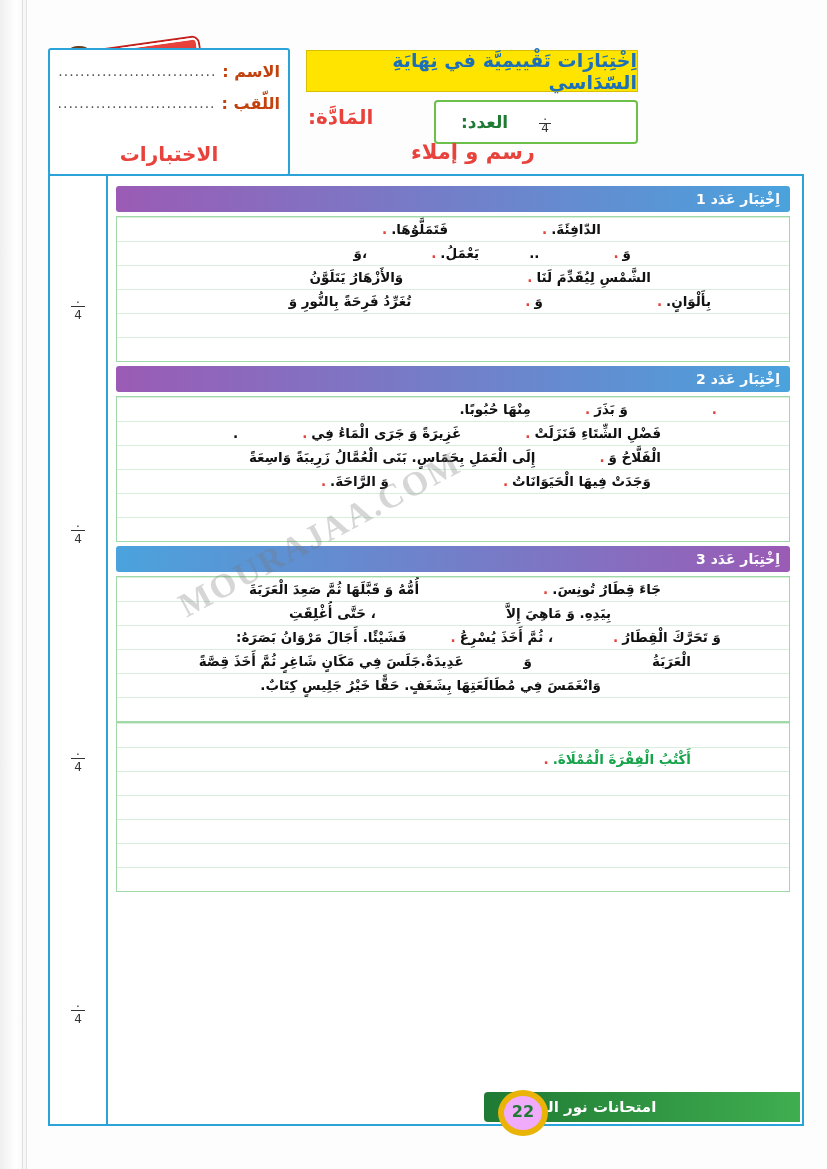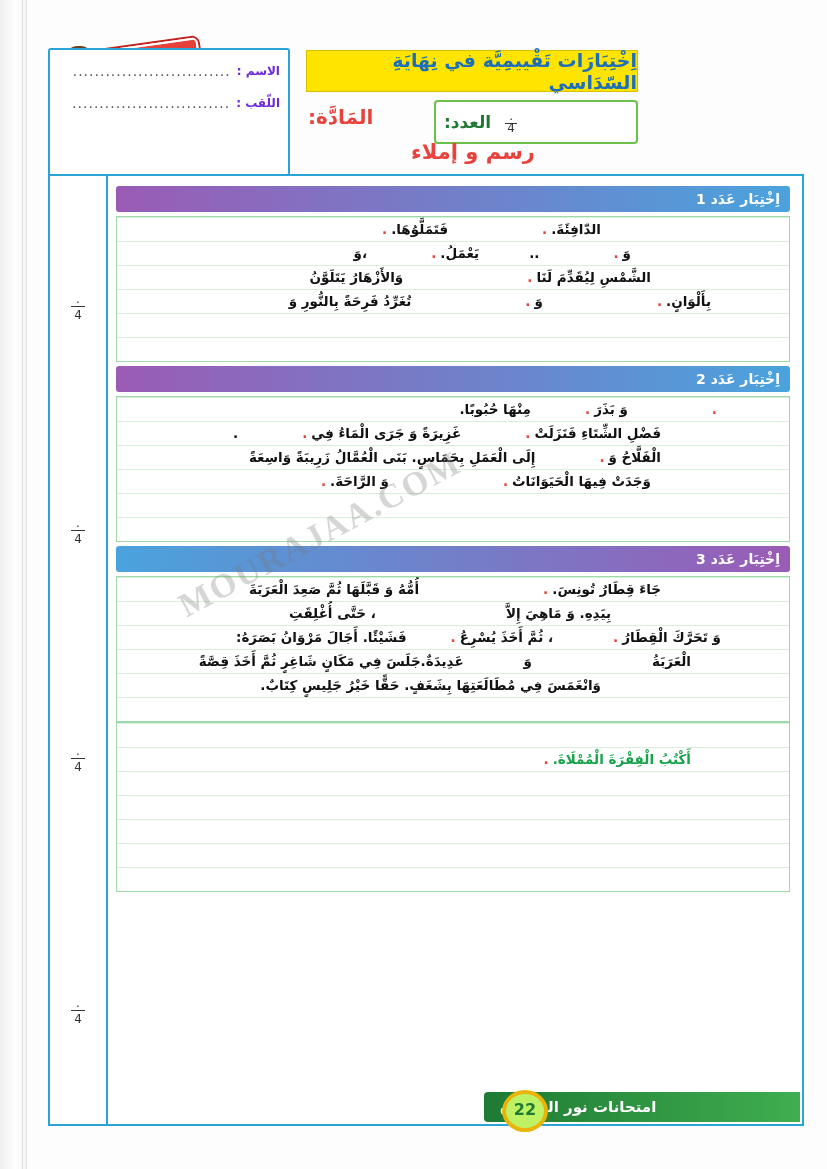--- a/index.html
+++ b/index.html
@@ -84,36 +84,36 @@
   }
   .subj-value{
     position:absolute;right:162px;top:114px;width:330px;height:32px;
     color:#e8423c;font-size:21px;font-weight:bold;text-align:center;line-height:32px;
   }
   .count-box{
     position:absolute;right:162px;top:78px;width:200px;height:40px;
     border:2px solid #6cc04a;border-radius:4px;background:#fff;
     display:flex;align-items:center;justify-content:flex-start;flex-direction:row-reverse;
   }
-  .count-label{color:#1f7a33;font-size:17px;font-weight:bold;padding:0 8px;text-align:right;}
+  .count-label{color:#1f7a33;font-size:17px;font-weight:bold;padding:0 25px;text-align:right;}
   .count-frac{
     display:inline-block;text-align:center;color:#333;font-size:12px;line-height:1.0;
     padding:0 6px;
   }
   .count-frac .num{border-bottom:1px solid #333;padding:0 4px;}
 
   .idbox{
     position:absolute;right:510px;top:26px;width:238px;height:124px;
     border:2px solid #29a3d8;border-radius:3px;background:#fff;
   }
   .idrow{
     position:absolute;right:8px;width:222px;height:26px;display:flex;align-items:center;
     flex-direction:row;justify-content:flex-start;
   }
-  .idrow .lbl{color:#6d28d9;font-size:12px;font-weight:bold;white-space:nowrap;}
+  .idrow .lbl{color:#c2410c;font-size:16px;font-weight:bold;white-space:nowrap;}
   .idrow .dots{
     flex:1;color:#555;font-size:14px;letter-spacing:1px;overflow:hidden;white-space:nowrap;
     padding-right:6px;
   }
   .idtitle{
     position:absolute;right:0;bottom:8px;width:238px;text-align:center;
     color:#e8423c;font-size:20px;font-weight:bold;
   }
 
   
@@ -177,21 +177,21 @@
     position:absolute;left:48px;top:1092px;width:752px;height:34px;
   }
   .foot-band{
     position:absolute;right:0;top:0;width:300px;height:30px;
     background:linear-gradient(90deg,#1f7a33 0%,#3fae50 100%);
     border-radius:4px 0 0 4px;
     color:#fff;font-size:15px;font-weight:bold;text-align:left;line-height:30px;padding-left:16px;
   }
   .page-num{
     position:absolute;right:252px;top:-2px;width:38px;height:34px;border-radius:50%;
-    background:#bef264;border:4px solid #eab308;color:#1f7a33;
+    background:#f0abfc;border:6px solid #eab308;color:#1f7a33;
     font-size:16px;font-weight:bold;text-align:center;line-height:32px;
   }
 </style>
 </head>
 <body>
 
 <div class="page">
 
   <div class="spine"></div>
   <div class="spine-line"></div>
@@ -228,20 +228,21 @@
 
     <div class="idbox">
       <div class="idrow" style="top:8px;">
         <span class="lbl">الاسم :</span>
         <span class="dots">.............................</span>
       </div>
       <div class="idrow" style="top:40px;">
         <span class="lbl">اللّقب :</span>
         <span class="dots">.............................</span>
       </div>
+      <div class="idtitle">الاختبارات</div>
     </div>
   </div>
 
   <div class="main">
 
     <div class="mark-col">
       <div class="mark" style="top:116px;">
         <span class="num">.</span>
         <span class="den">4</span>
       </div>

